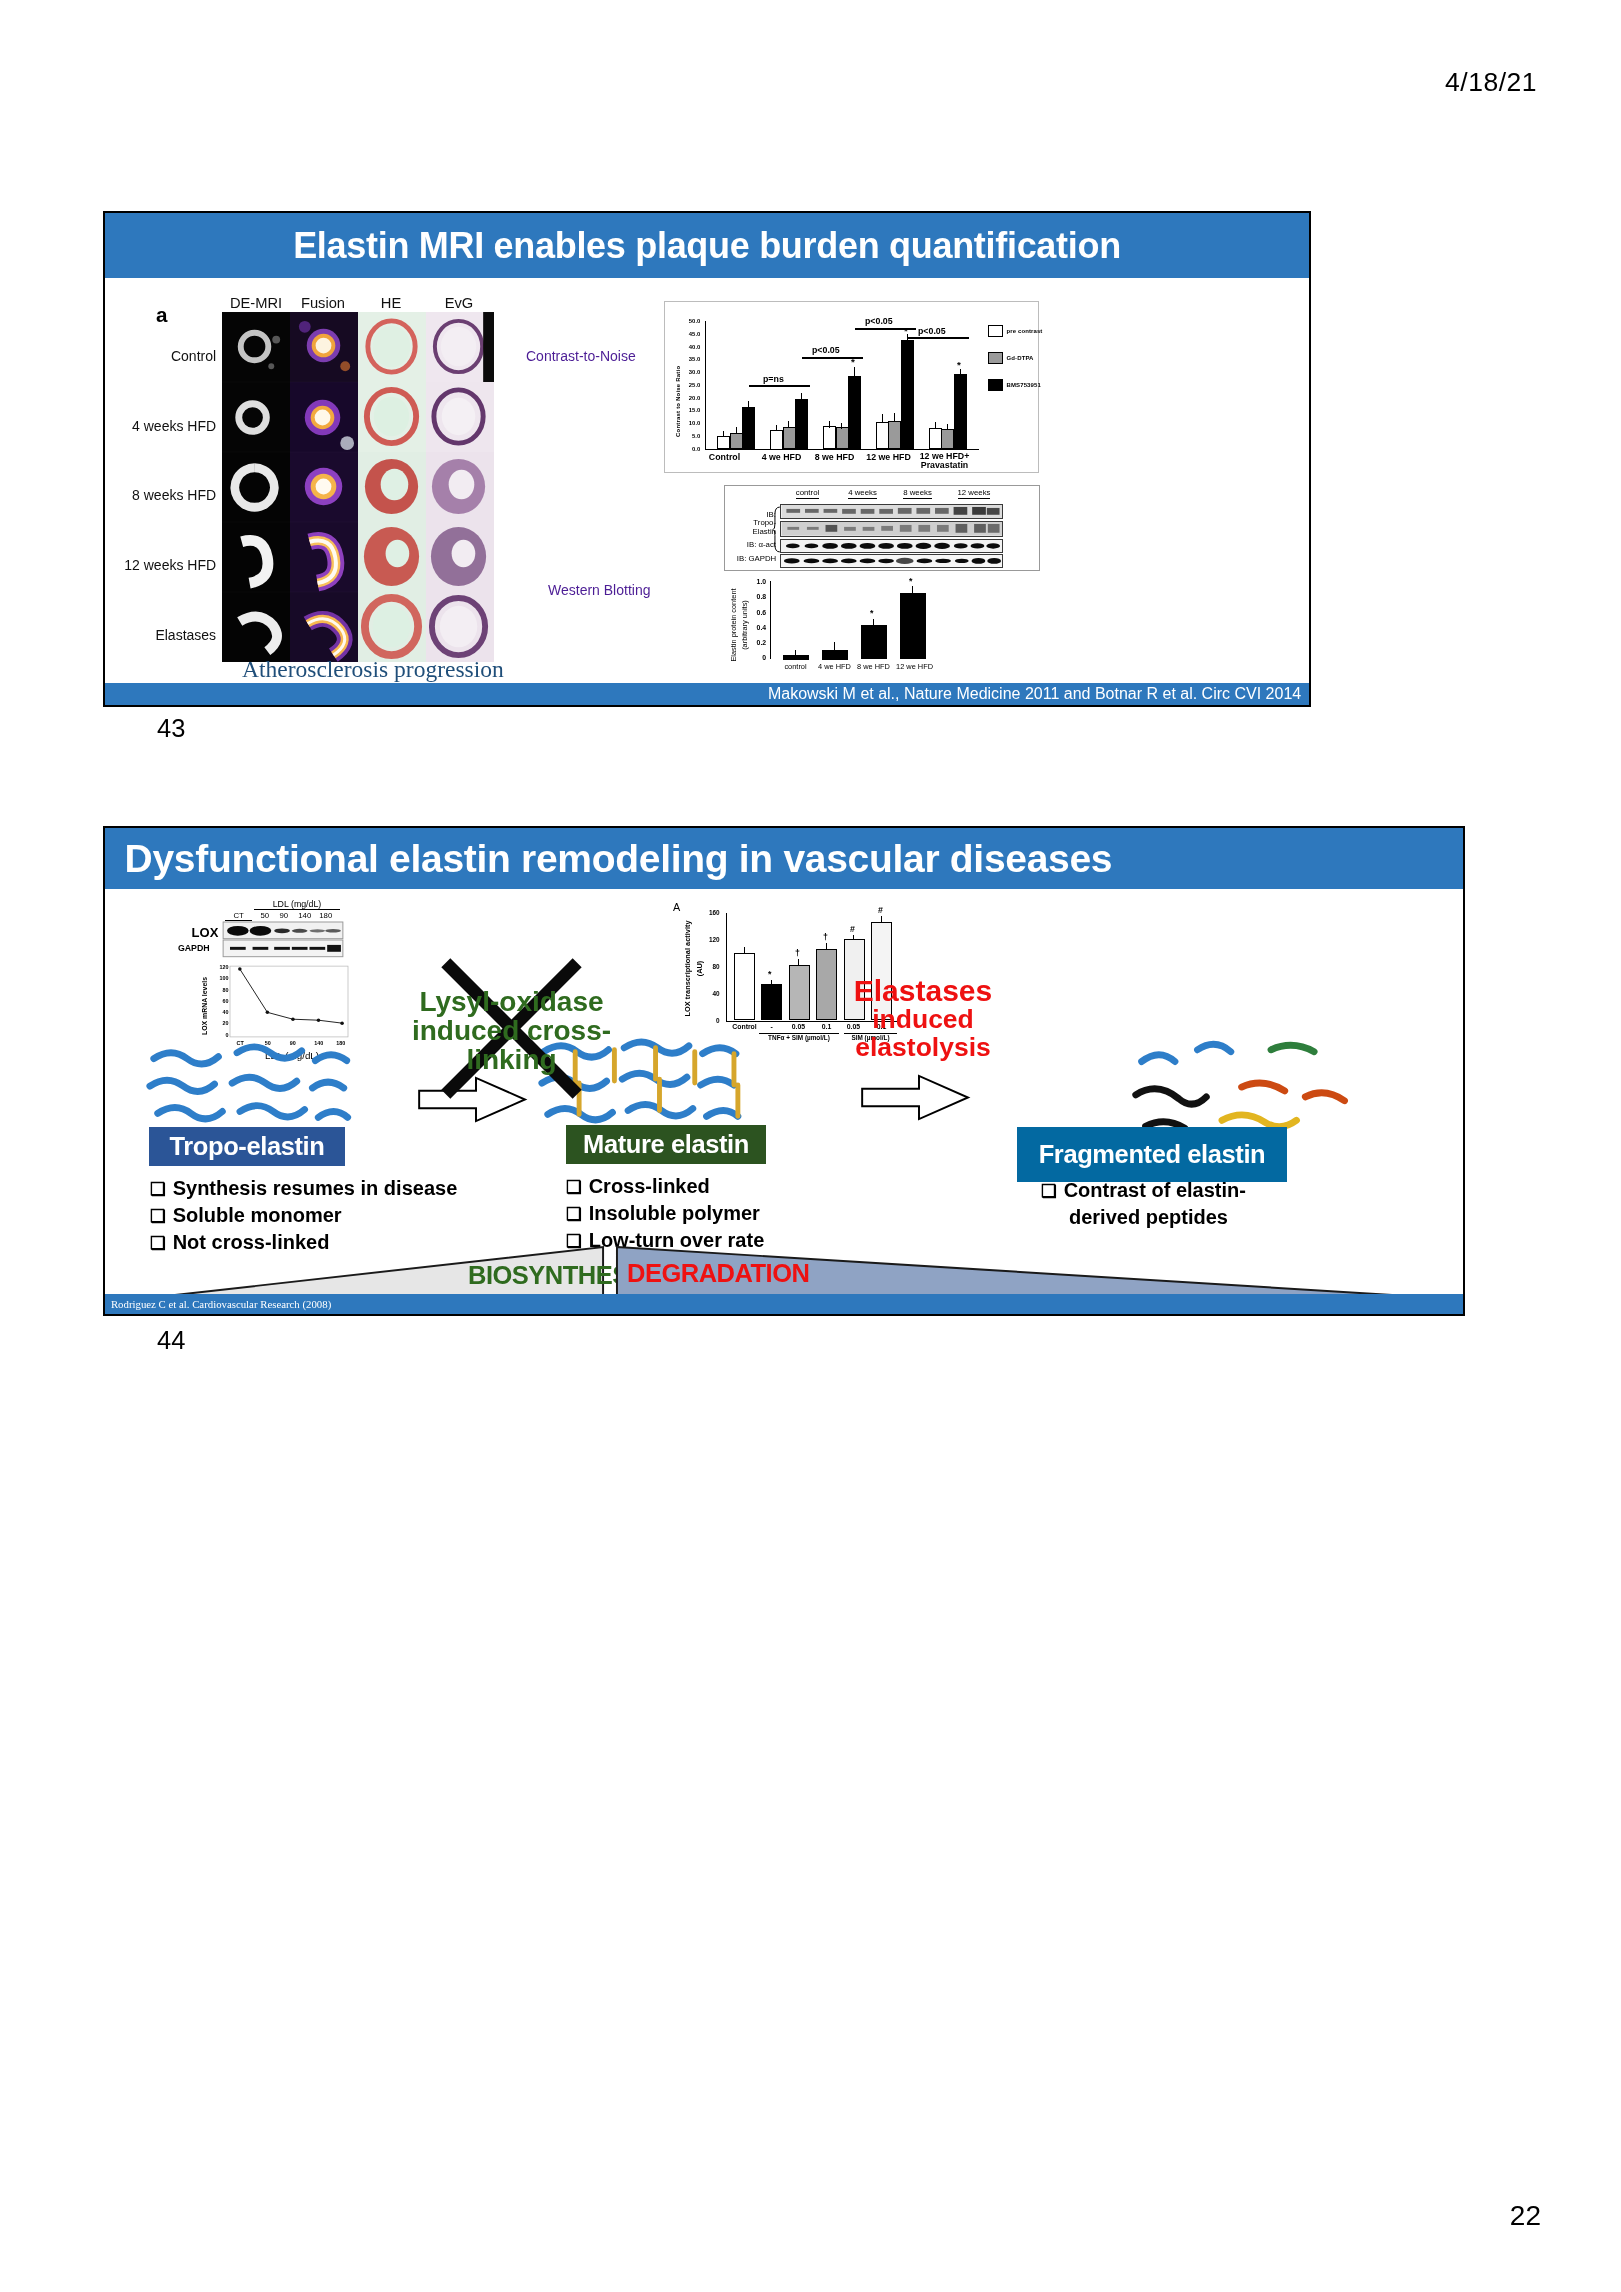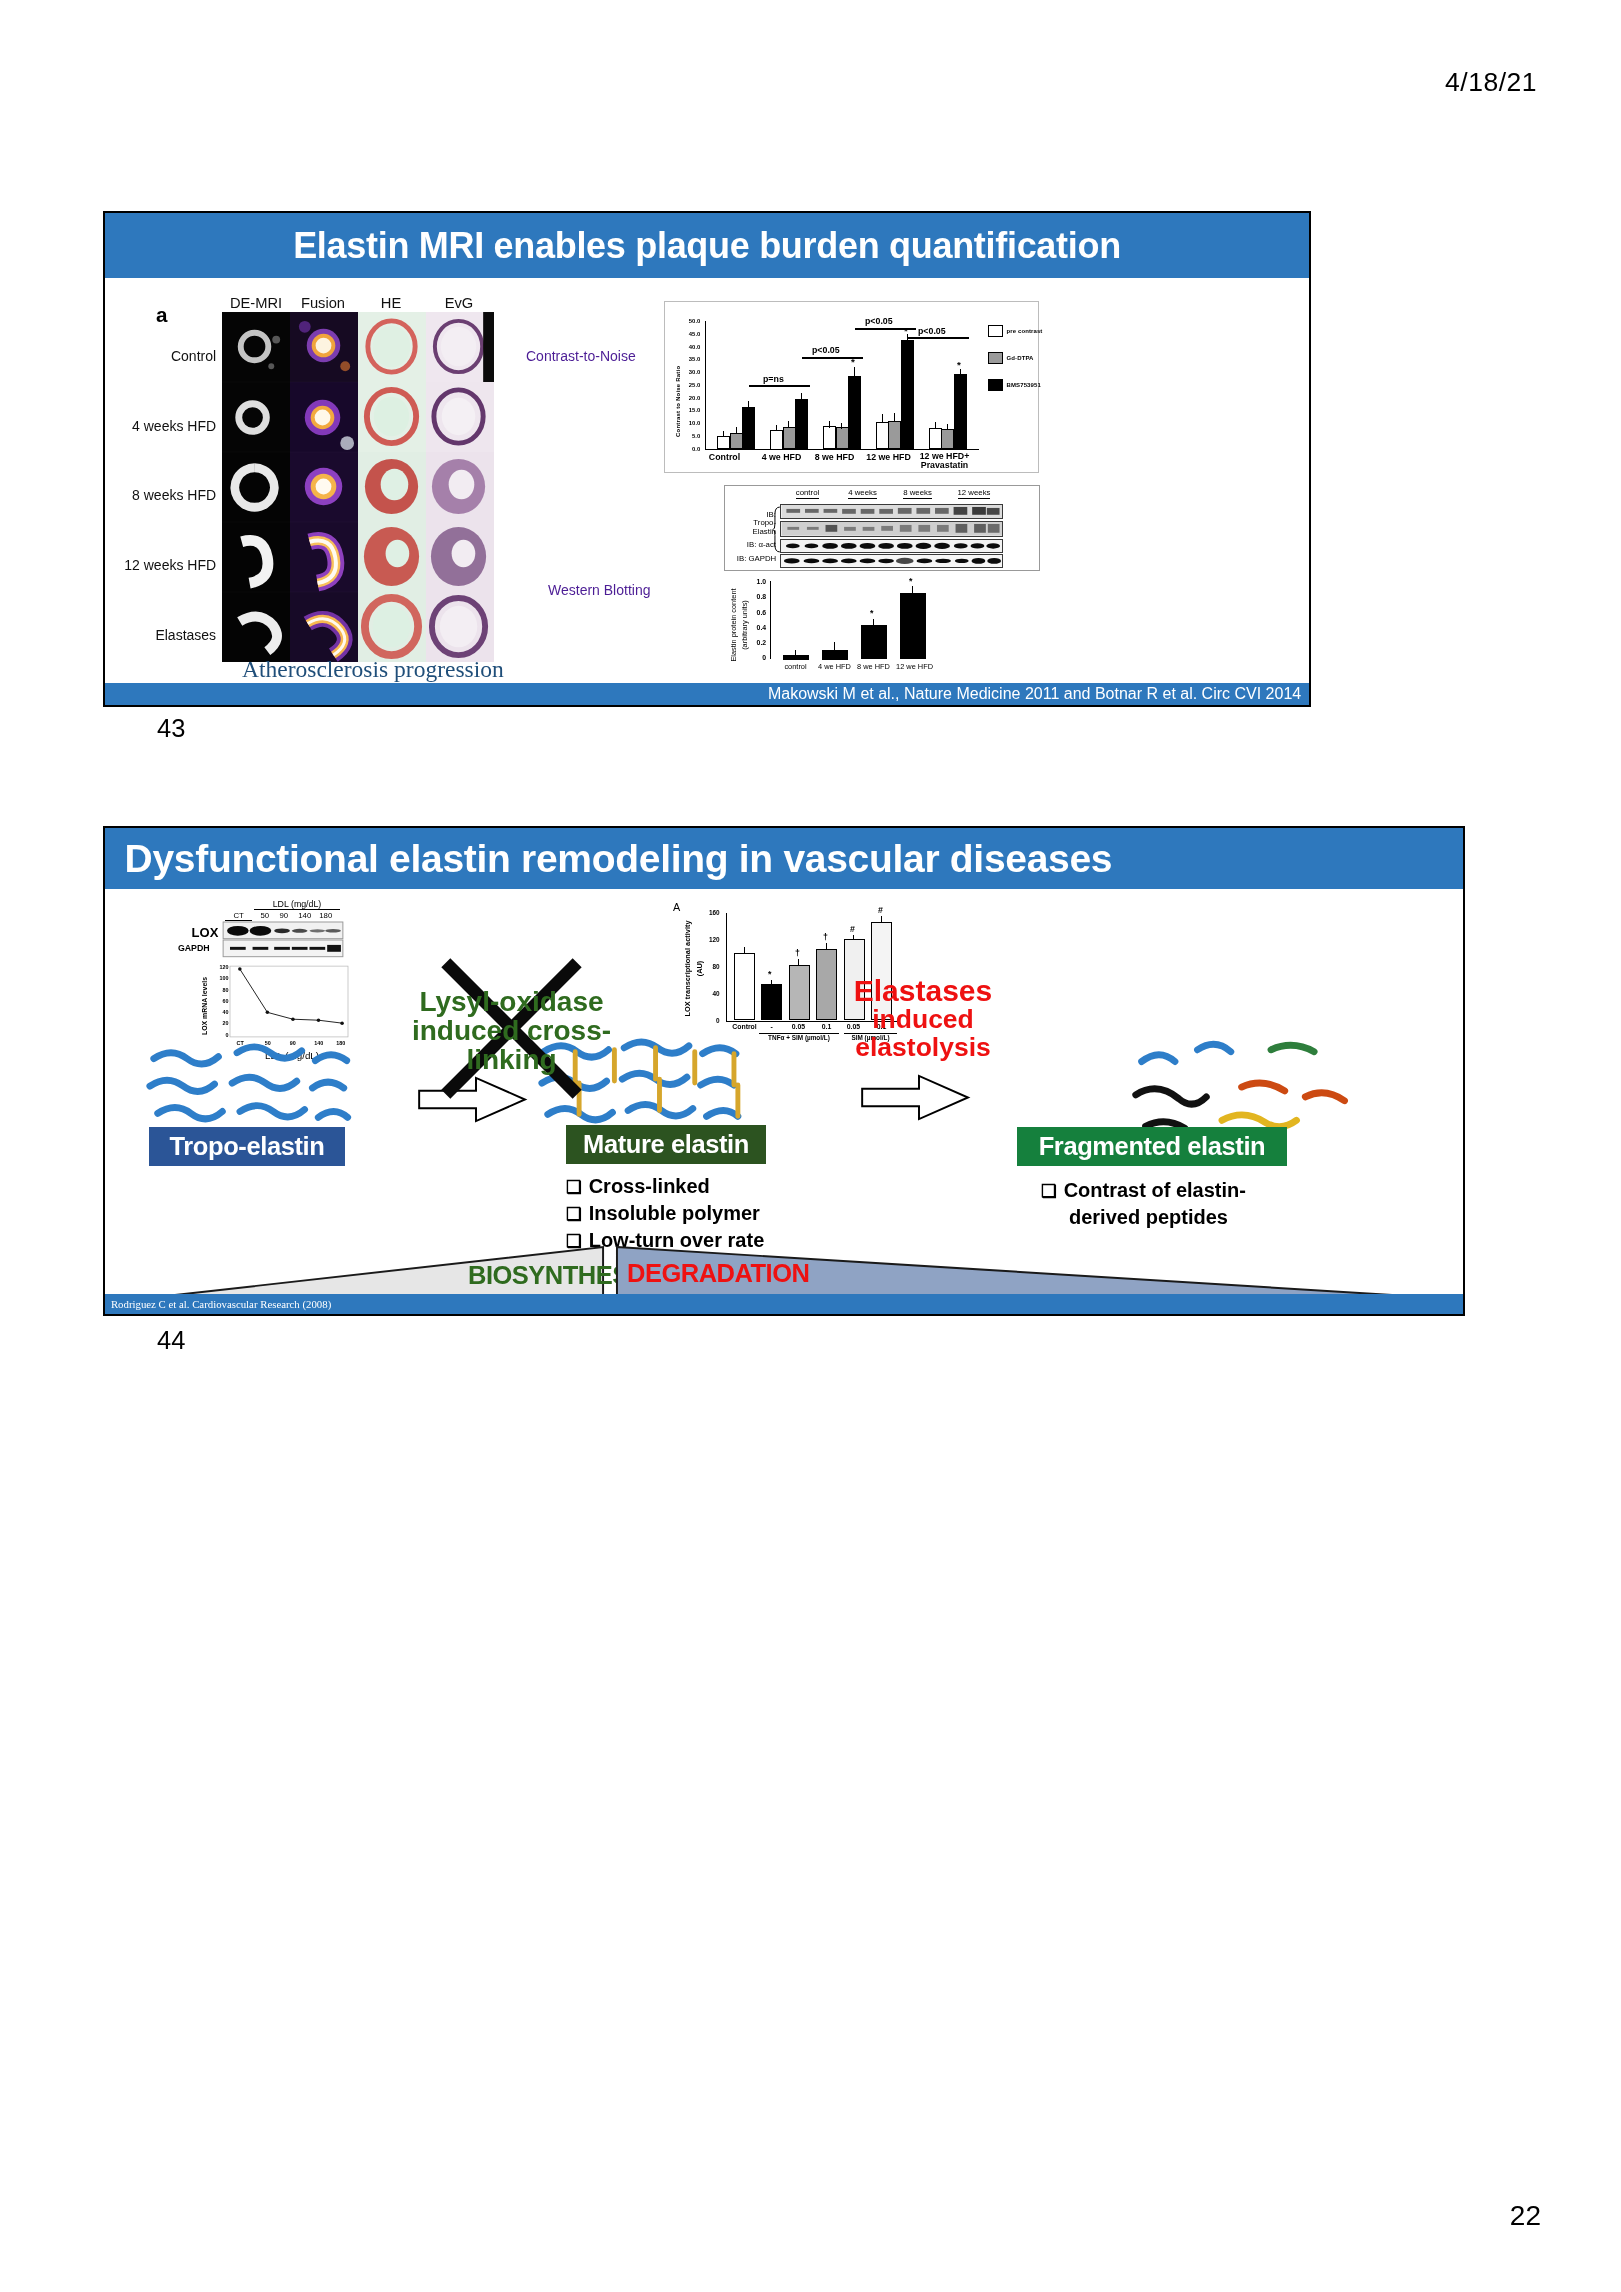--- a/index.html
+++ b/index.html
@@ -695,31 +695,36 @@
 
   <div class="bigword red-word" style="left:720px;top:147px;width:196px;">
     <div style="font-size:30px;">Elastases</div>
     <div>induced</div>
     <div>elastolysis</div>
   </div>
 
   <div class="catbox" style="left:44px;top:299px;width:196px;height:39px;background:#2b5597;">
     <span>Tropo-elastin</span>
   </div>
+  <div class="bullets" style="left:45px;top:347px;">
+    <div class="bl"><span class="sq">❑</span><span>Synthesis resumes in disease</span></div>
+    <div class="bl"><span class="sq">❑</span><span>Soluble monomer</span></div>
+    <div class="bl"><span class="sq">❑</span><span>Not cross-linked</span></div>
+  </div>
 
   <div class="catbox" style="left:461px;top:297px;width:200px;height:39px;background:#2c5320;">
     <span>Mature elastin</span>
   </div>
   <div class="bullets" style="left:461px;top:345px;">
     <div class="bl"><span class="sq">❑</span><span>Cross-linked</span></div>
     <div class="bl"><span class="sq">❑</span><span>Insoluble polymer</span></div>
     <div class="bl"><span class="sq">❑</span><span>Low-turn over rate</span></div>
   </div>
 
-  <div class="catbox" style="left:912px;top:299px;width:270px;height:39px;background:#15803d;">
+  <div class="catbox" style="left:912px;top:299px;width:270px;height:55px;background:#0369a1;">
     <span>Fragmented elastin</span>
   </div>
   <div class="bullets" style="left:936px;top:349px;">
     <div class="bl"><span class="sq">❑</span><span>Contrast of elastin-</span></div>
     <div class="bl" style="padding-left:28px;"><span>derived peptides</span></div>
   </div>
 
   <svg class="abs" style="left:41px;top:417px;" width="461" height="57" viewBox="0 0 470 58">
     <polygon points="2,54 466,2 466,54" fill="#e6e6e6" stroke="#1a1a1a" stroke-width="2"></polygon>
   </svg>

